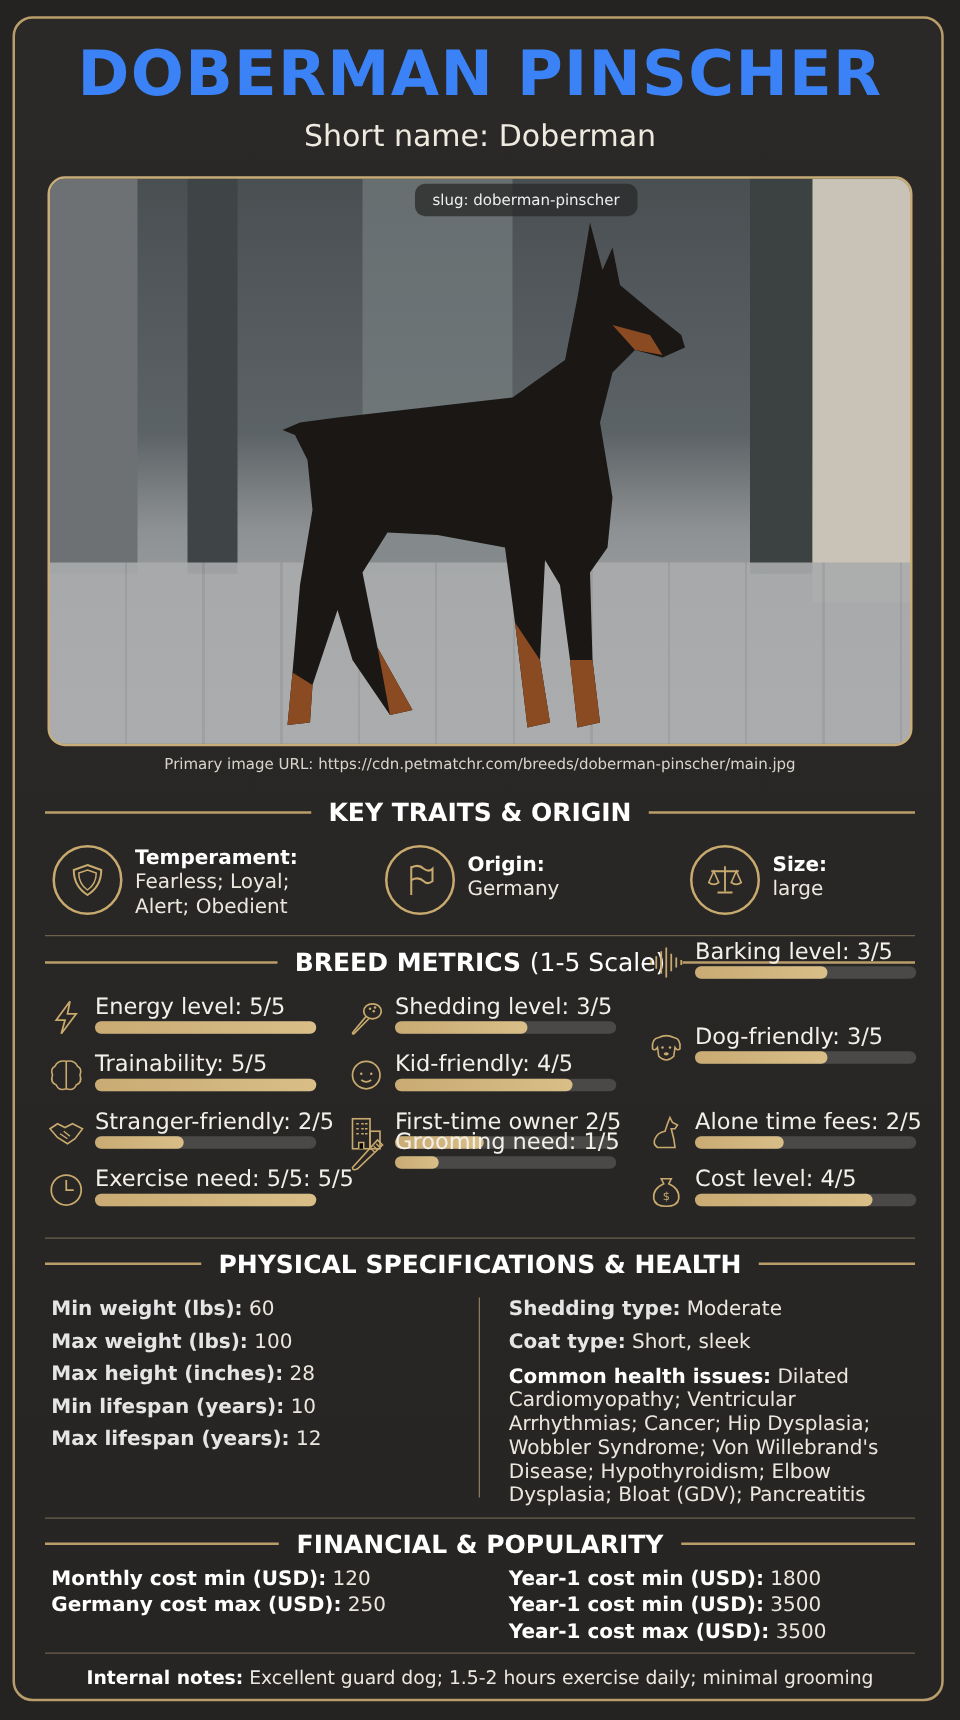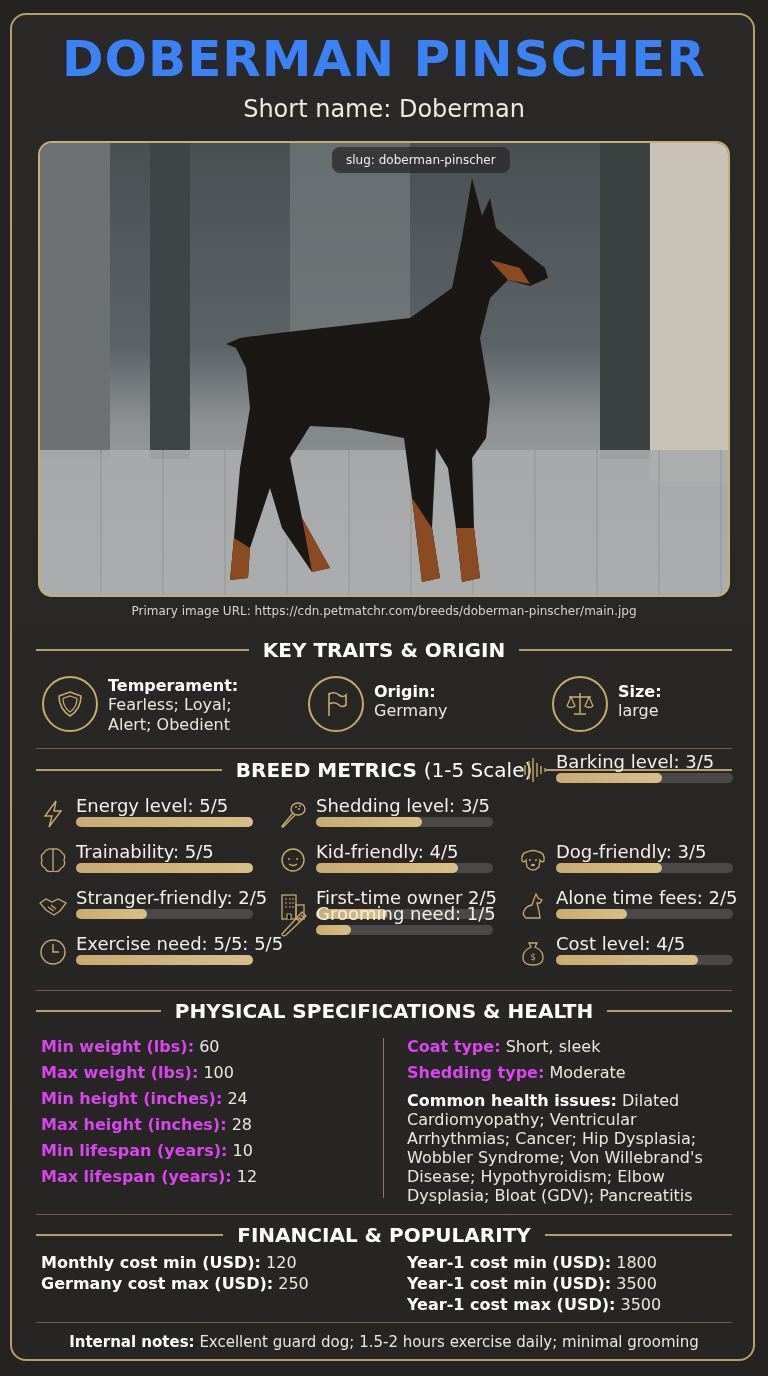--- a/index.html
+++ b/index.html
@@ -61,21 +61,21 @@
   .metric { position:absolute; width:225px; height:40px; }
   .metric .ic { position:absolute; left:0; top:4px; width:30px; height:30px; }
   .metric .name {
     position:absolute; left:38px; top:0; font-family:"DejaVu Sans", sans-serif; font-size:18px; color:#f3f0ea; white-space:nowrap;
   }
   .metric .track {
     position:absolute; left:38px; top:22px; width:177px; height:10px; border-radius:5px; background:#4a4947;
   }
   .metric .fill { height:100%; border-radius:5px; background:linear-gradient(90deg,#c9ab73,#d9be88); }
   .spec { font-family:"DejaVu Sans", sans-serif; font-size:16px; color:#ece7de; line-height:26px; }
-  .spec b { color:#d946ef; }
+  .spec b { color:#e5e5e5; }
   .vline { position:absolute; left:383px; top:1038px; width:1px; height:160px; background:#8a7a5c; }
   .health { font-family:"DejaVu Sans", sans-serif; font-size:16px; line-height:19px; color:#ece7de; }
   .fin { font-family:"DejaVu Sans", sans-serif; font-size:16px; line-height:21px; color:#ece7de; }
   .fin b, .health b, .notes b { color:#fff; }
   .notes {
     position:absolute; left:0; top:1333px; width:768px; text-align:center;
     font-family:"DejaVu Sans", sans-serif; font-size:15px; color:#ece7de;
   }
   svg { display:block; }
 </style>
@@ -203,21 +203,21 @@
         <circle cx="15" cy="15" r="11" fill="none" stroke="#c8a96e" stroke-width="1.4"></circle>
         <circle cx="11" cy="14" r="1" fill="#c8a96e"></circle>
         <circle cx="19" cy="14" r="1" fill="#c8a96e"></circle>
         <path d="M11 19 Q15 22 19 19" fill="none" stroke="#c8a96e" stroke-width="1.3"></path>
       </svg>
       <div class="name">Kid-friendly: 4/5</div>
       <div class="track">
         <div class="fill" style="width:80%"></div>
       </div>
     </div>
-    <div class="metric" style="left: 518px; top: 841px;">
+    <div class="metric" style="left: 518px; top: 819px;">
       <svg class="ic" viewBox="0 0 30 30">
         <path d="M9 7 Q3 8 4 16 Q6 18 8 15 L9 22 Q15 28 21 22 L22 15 Q24 18 26 16 Q27 8 21 7 Q15 4 9 7 Z" fill="none" stroke="#c8a96e" stroke-width="1.3"></path>
         <circle cx="12" cy="15" r="1" fill="#c8a96e"></circle>
         <circle cx="18" cy="15" r="1" fill="#c8a96e"></circle>
         <ellipse cx="15" cy="20" rx="2" ry="1.3" fill="#c8a96e"></ellipse>
       </svg>
       <div class="name">Dog-friendly: 3/5</div>
       <div class="track">
         <div class="fill" style="width:60%"></div>
       </div>
@@ -288,31 +288,30 @@
 
 <div class="sec-head" style="top:996px;">
   <div class="line"></div>
   <div class="txt">PHYSICAL SPECIFICATIONS &amp; HEALTH</div>
   <div class="line"></div>
 </div>
 
 <div style="position:absolute;left:41px;top:1034px;">
   <div class="spec"><b>Min weight (lbs):</b> <span>60</span></div>
   <div class="spec"><b>Max weight (lbs):</b> <span>100</span></div>
-  <div class="spec"><b>Min height (inches):</b> <span>24</span></div>
   <div class="spec"><b>Max height (inches):</b> <span>28</span></div>
   <div class="spec"><b>Min lifespan (years):</b> <span>10</span></div>
   <div class="spec"><b>Max lifespan (years):</b> <span>12</span></div>
 </div>
 
 <div class="vline"></div>
 
 <div style="position:absolute;left:407px;top:1034px;width:325px;">
+  <div class="spec"><b>Shedding type:</b> <span>Moderate</span></div>
   <div class="spec"><b>Coat type:</b> <span>Short, sleek</span></div>
-  <div class="spec"><b>Shedding type:</b> <span>Moderate</span></div>
   <div class="health" style="margin-top:5px;"><b>Common health issues:</b> <span>Dilated Cardiomyopathy; Ventricular Arrhythmias; Cancer; Hip Dysplasia; Wobbler Syndrome; Von Willebrand's Disease; Hypothyroidism; Elbow Dysplasia; Bloat (GDV); Pancreatitis</span></div>
 </div>
 
 <div class="divider" style="top:1214px;"></div>
 
 <div class="sec-head" style="top:1220px;">
   <div class="line"></div>
   <div class="txt">FINANCIAL &amp; POPULARITY</div>
   <div class="line"></div>
 </div>

